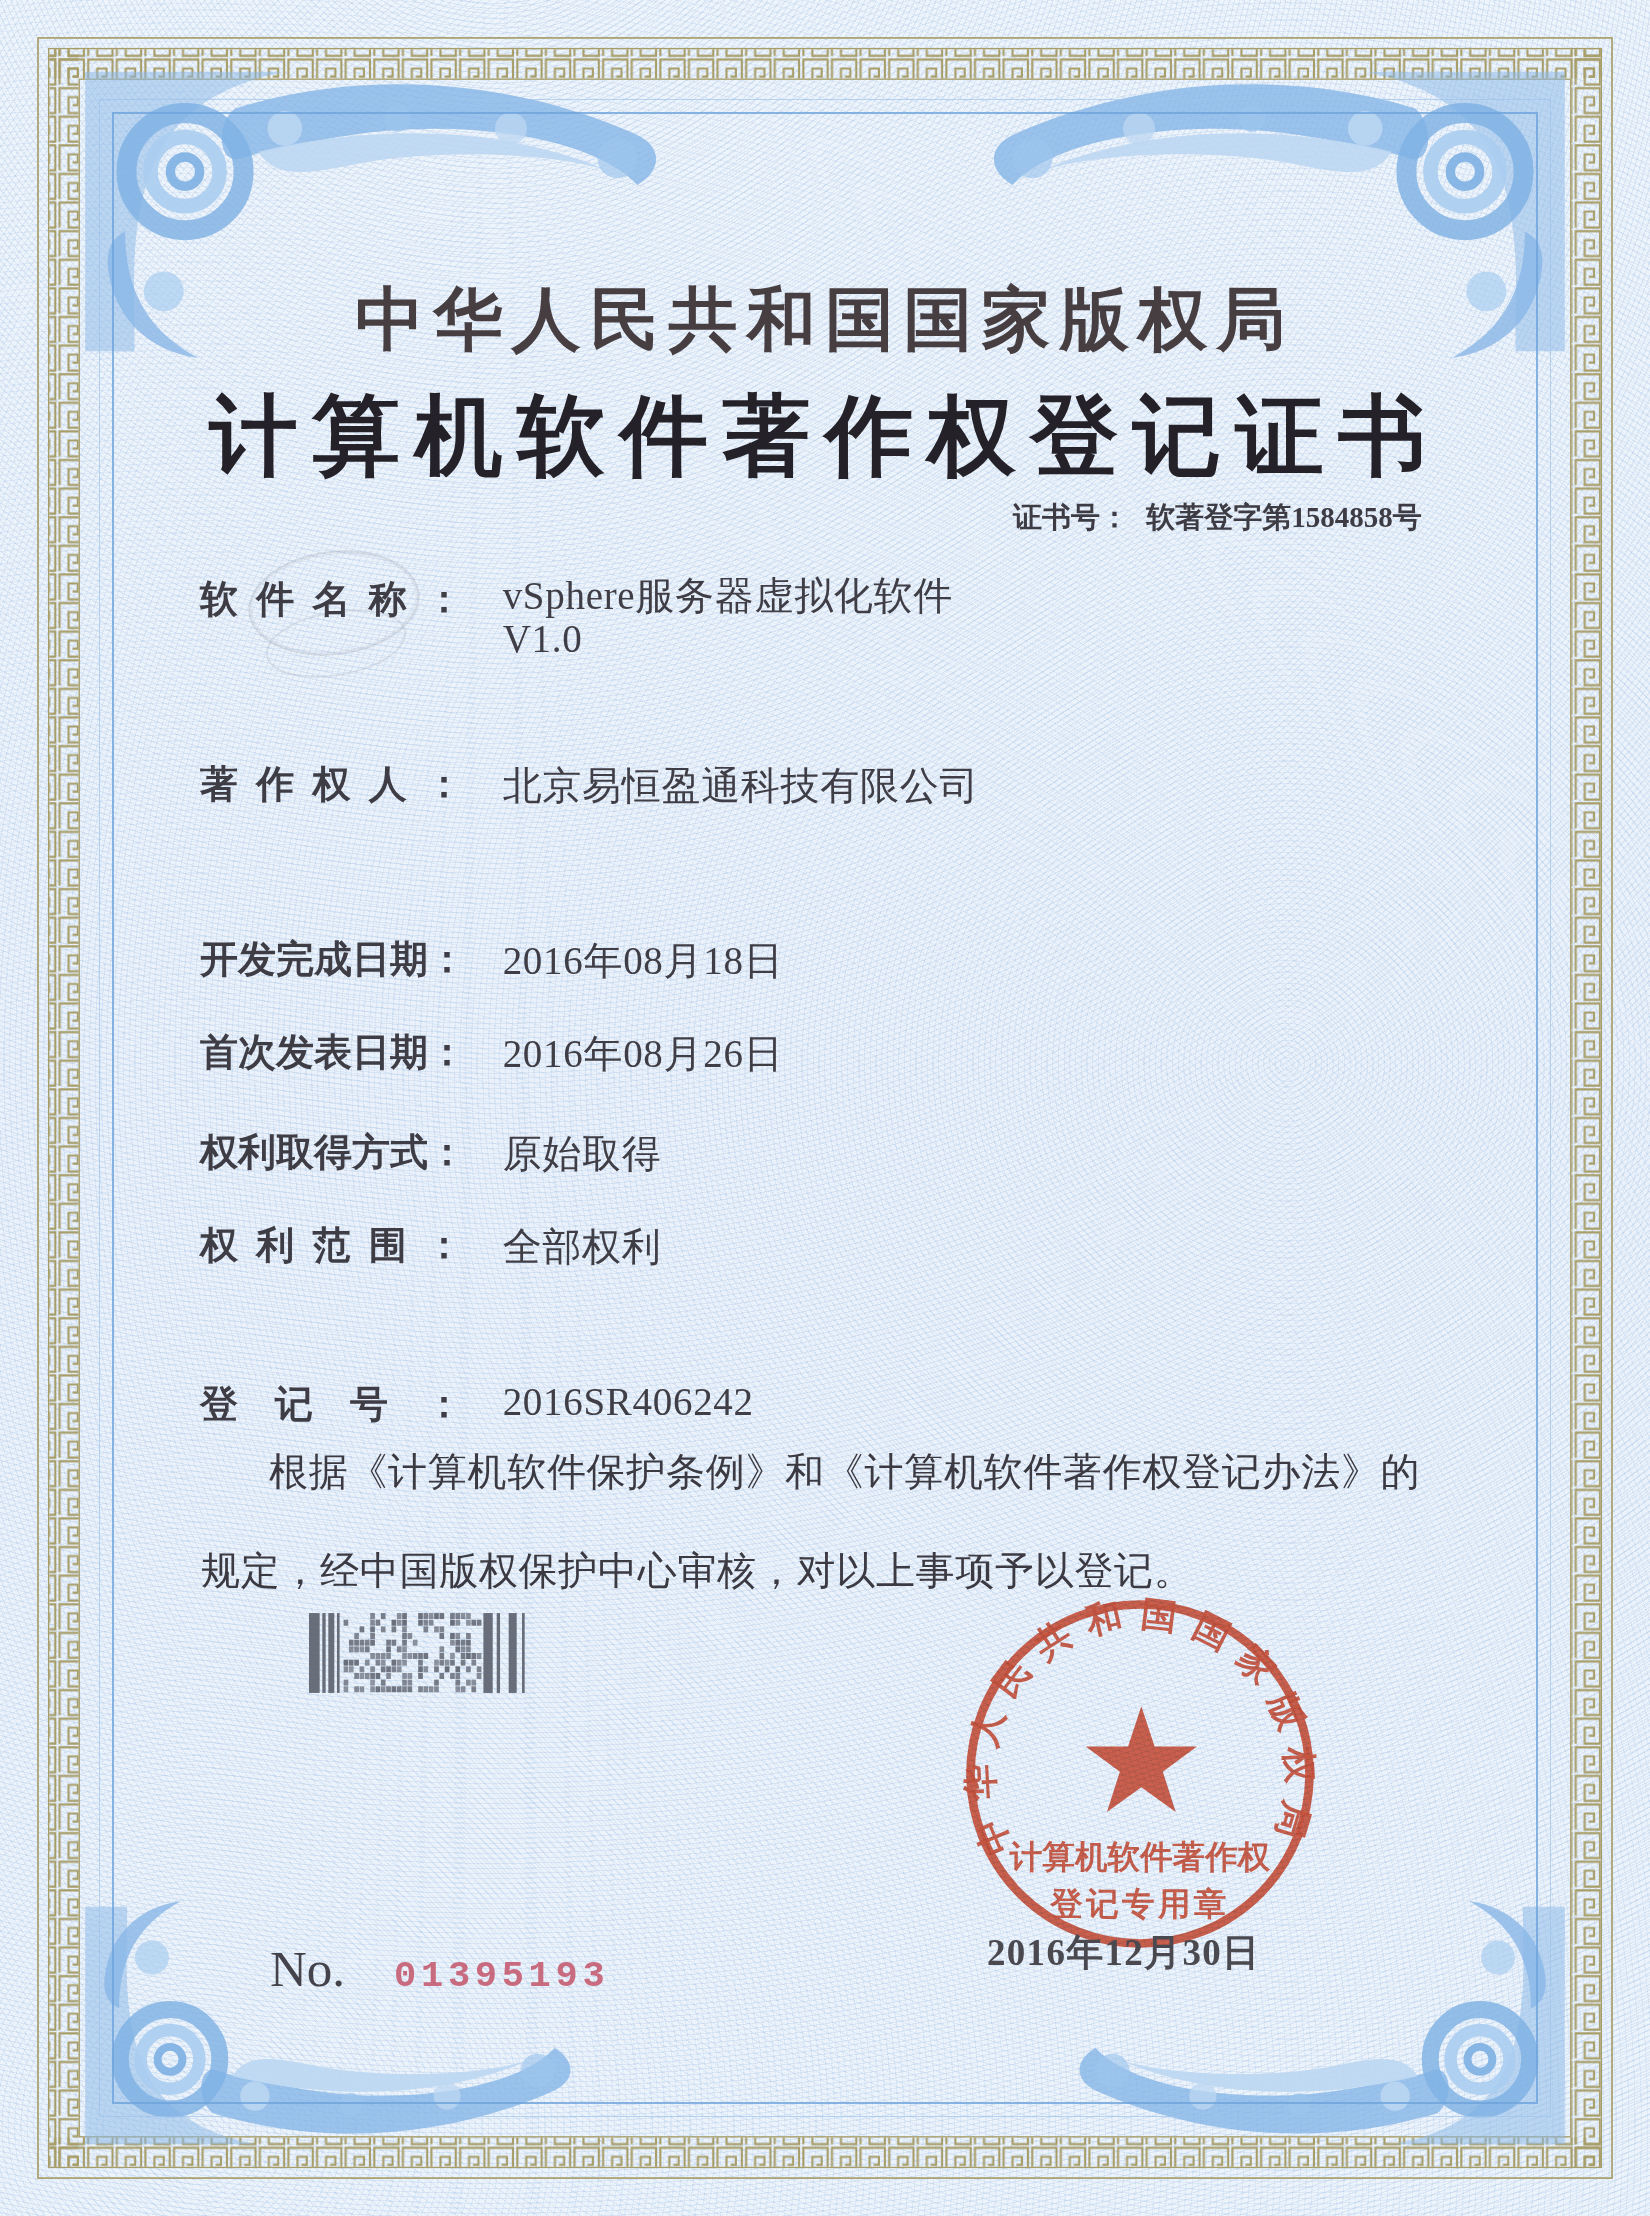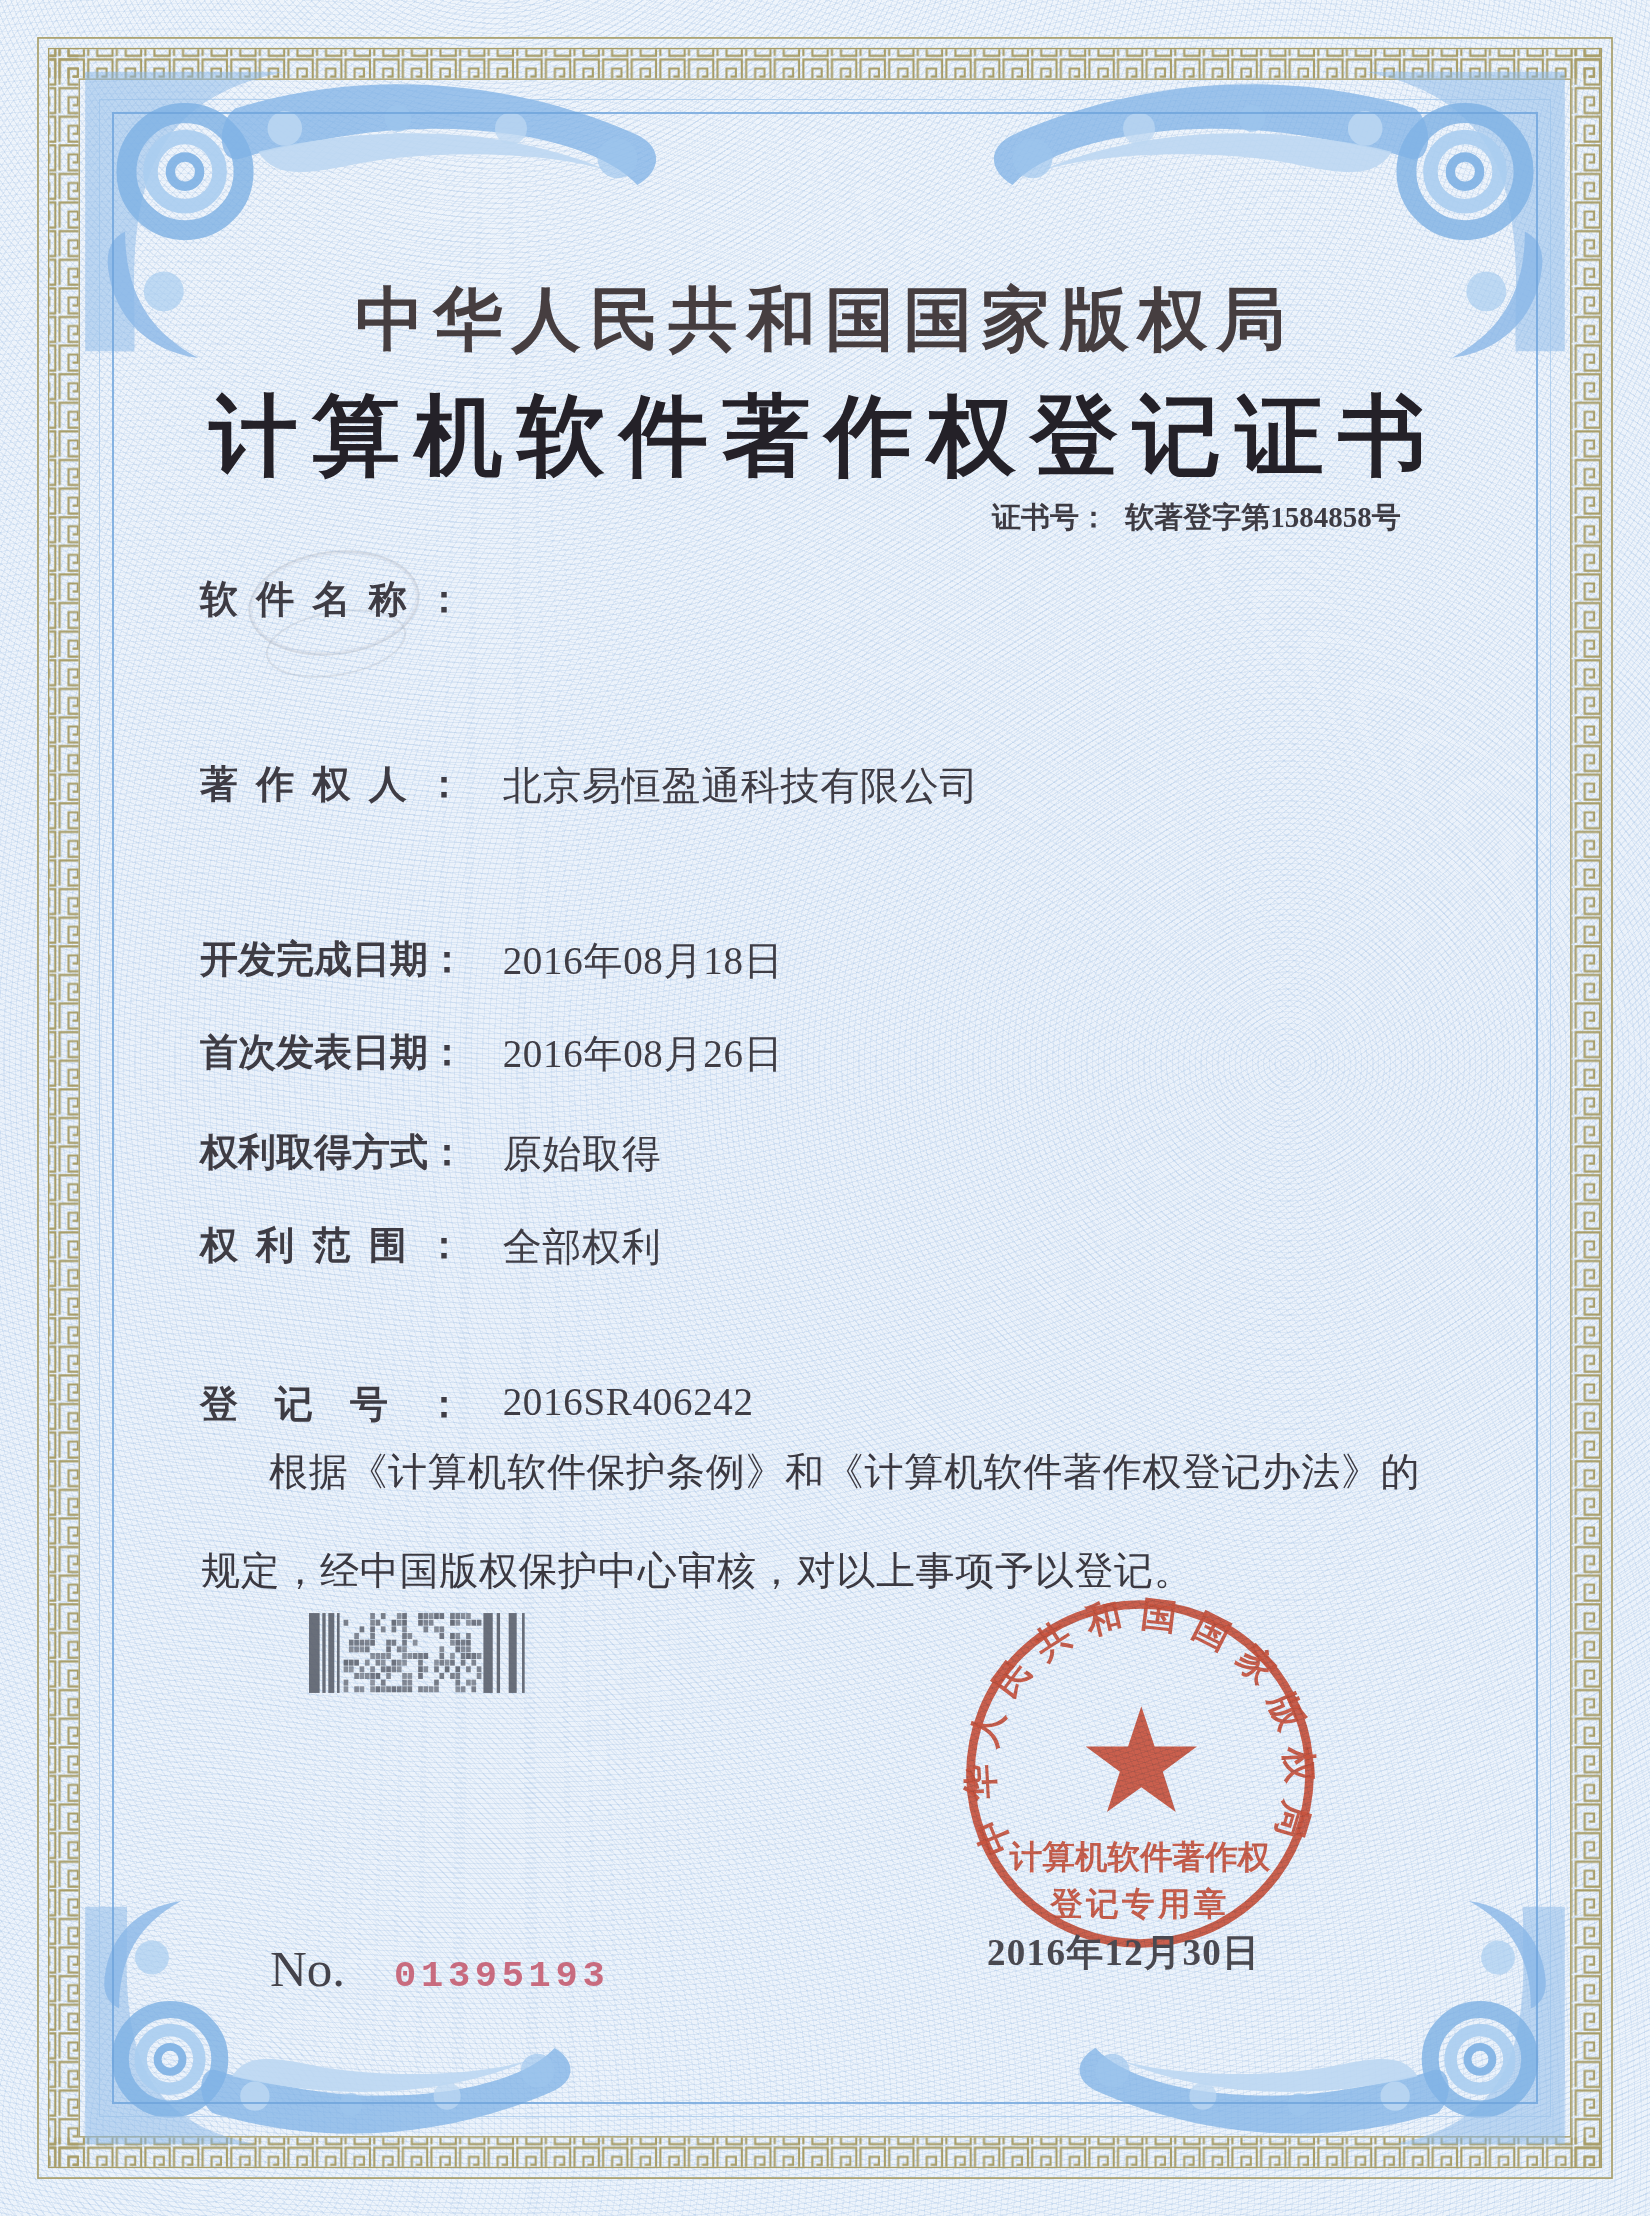--- a/index.html
+++ b/index.html
@@ -26,21 +26,21 @@
   .emboss{position:absolute;left:248px;top:551px;width:168px;height:100px;border-radius:50%;
     border:2.7px solid rgba(168,173,184,.34);transform:rotate(-7deg);
     box-shadow:inset 0 0 0 2px rgba(168,173,184,.14);}
   .emboss2{position:absolute;left:265px;top:611px;width:138px;height:61px;border-radius:50%;
     border:2px solid rgba(168,173,184,.26);transform:rotate(-10deg);}
   
   .authority{position:absolute;left:0;right:0;top:274px;text-align:center;
     font-size:69px;font-weight:700;letter-spacing:9.3px;color:#463e40;}
   .cert-title{position:absolute;left:0;right:0;top:377px;text-align:center;
     font-size:88px;font-weight:900;letter-spacing:14.6px;color:#242128;}
-  .certno{position:absolute;left:992px;top:498px;font-size:29px;color:#3d3b43;font-weight:600;}
+  .certno{position:absolute;left:1013px;top:498px;font-size:29px;color:#3d3b43;font-weight:600;}
   .certno .v{margin-left:17.3px;}
   .row{position:absolute;left:200px;white-space:nowrap;}
   .flabel{display:inline-block;width:263px;text-align:justify;text-align-last:justify;
     font-size:38px;font-weight:700;color:#3e3c44;vertical-align:top;}
   .fvalue{display:inline-block;margin-left:37px;font-size:39px;font-weight:500;color:#3f3d45;
     vertical-align:top;letter-spacing:0.7px;}
   .fvalue .vline{display:block;line-height:43px;}
   .statement{position:absolute;font-size:39px;color:#3b3941;letter-spacing:0.7px;white-space:nowrap;font-family:Liberation Serif, serif;}
   .st1{left:269px;top:1445px;}
   .st2{left:201px;top:1544px;}
@@ -107,20 +107,24 @@
 
   <div class="authority">中华人民共和国国家版权局</div>
   <div class="cert-title">计算机软件著作权登记证书</div>
 
   <div class="certno">
     <span>证书号：</span><span class="v">软著登字第1584858号</span>
   </div>
 
   <div class="row" style="top:574px">
     <span class="flabel">软件名称：</span>
+    <span class="fvalue">
+      <span class="vline">vSphere服务器虚拟化软件</span>
+      <span class="vline">V1.0</span>
+    </span>
   </div>
   <div class="row" style="top:759px">
     <span class="flabel">著作权人：</span>
     <span class="fvalue">北京易恒盈通科技有限公司</span>
   </div>
   <div class="row" style="top:934px">
     <span class="flabel">开发完成日期：</span>
     <span class="fvalue">2016年08月18日</span>
   </div>
   <div class="row" style="top:1027px">

